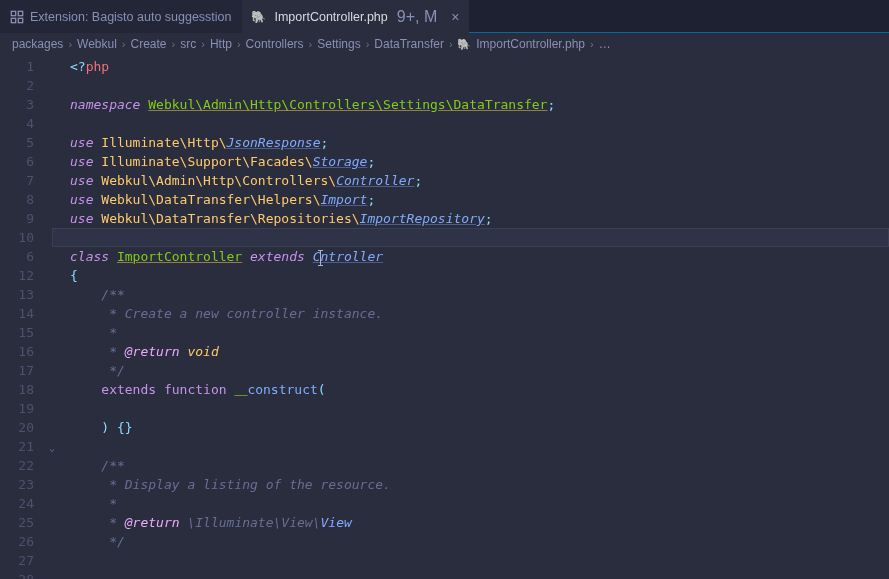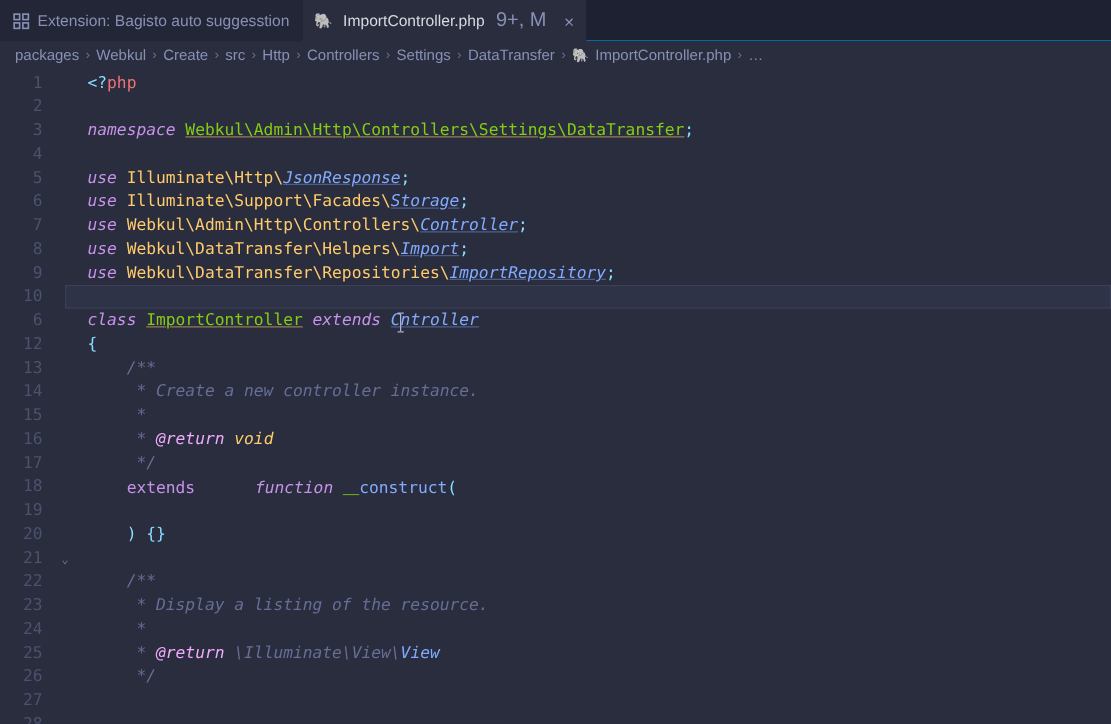--- a/index.html
+++ b/index.html
@@ -95,21 +95,21 @@
   .kw2 { color:#c792ea; }
   .ns { color:#ffcb6b; }
   .cls-u { color:#84cc16; text-decoration: underline; text-decoration-color: rgba(255,203,107,0.5);}
   .type { color:#82aaff; font-style:italic; }
   .type-u { color:#82aaff; font-style:italic; text-decoration: underline; text-decoration-color: rgba(130,170,255,0.4); text-align: center;}
   .p { color:#89ddff; }
   .com { color:#676e95; font-style:italic; }
   .doctag { color:#f0abfc; font-style:italic;margin-top:44px; }
   .docty { color:#ffcb6b; font-style:italic;}
   .fn { color:#82aaff; }
-  .fnk { color:#c792ea; font-style:italic;margin-left:40px;}
+  .fnk { color:#c792ea; }
   .mag { color:#84cc16;font-family:Liberation Serif, serif; }
   .php { color:#f07178; font-style: normal; }
   .phpq { color:#89ddff; }
   .cursor-i {
     position: relative;
   }
   .cursor-i::after {
     content: "";
     position: absolute;
     left: 50%;

